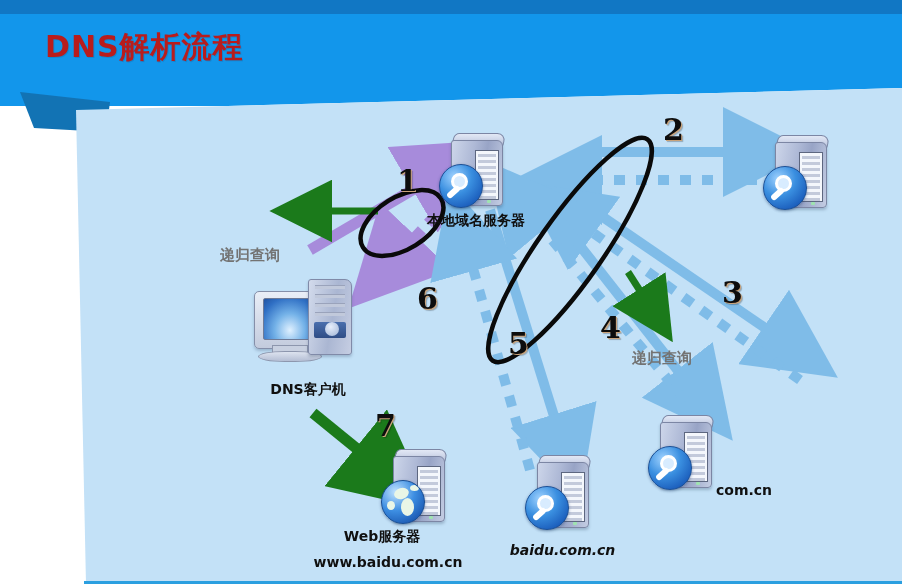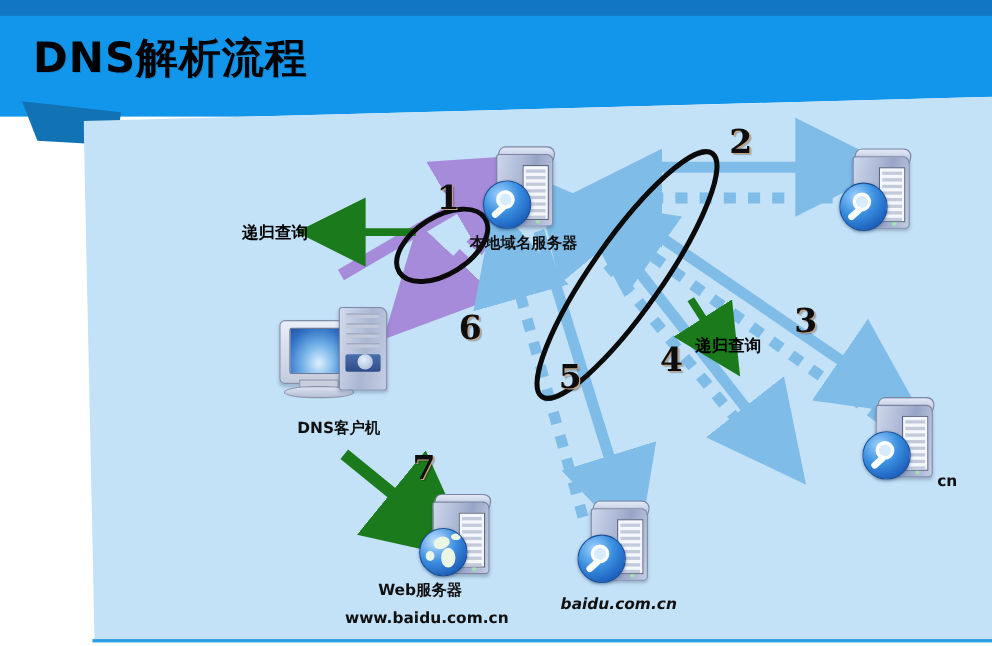--- a/index.html
+++ b/index.html
@@ -11,22 +11,22 @@
   
   .band-dark{position:absolute;left:0;top:0;width:902px;height:22px;
              background:#1177c4;
              clip-path:polygon(0 0,902px 0,902px 16px,0 22px);}
   .band-main{position:absolute;left:0;top:14px;width:902px;height:92px;
              background:#1296eb;
              clip-path:polygon(0 0, 902px 0, 902px 74px, 0 98px);}
   .band-fold{position:absolute;left:20px;top:92px;width:90px;height:40px;
              background:#1273b4;
              clip-path:polygon(0 0, 90px 10px, 86px 40px, 14px 36px);}
-  .title{position:absolute;left:30px;top:27px;
-         font-size:38px;font-weight:bold;color:#000000;letter-spacing:1px;
+  .title{position:absolute;left:45px;top:27px;
+         font-size:30px;font-weight:bold;color:#b91c1c;letter-spacing:1px;
          text-shadow:1px 1px 0 rgba(0,0,0,.10);
          font-family:"DejaVu Sans","Liberation Sans",sans-serif;white-space:nowrap;}
 
   
   .panel{position:absolute;left:0;top:88px;width:902px;height:496px;
          background:#c3e1f7;
          clip-path:polygon(76px 22px, 902px 0px, 902px 496px, 86px 496px);}
   .panel-underline{position:absolute;left:84px;top:581px;width:818px;height:3px;
          background:#2b9fe0;}
 
@@ -94,21 +94,21 @@
   
   #arrows{position:absolute;left:0;top:0;width:902px;height:587px;pointer-events:none;}
 
   
   .num{position:absolute;font-family:"DejaVu Serif","Liberation Serif",serif;
        font-weight:bold;font-size:30px;color:#0d0d0d;
        text-shadow:1px 1px 0 #caa37a, 2px 2px 1px rgba(0,0,0,.25);}
 
   
   .annot{position:absolute;font-family:"DejaVu Sans","Liberation Sans",sans-serif;
-         font-size:15px;font-weight:bold;color:#000000;white-space:nowrap;}
+         font-size:15px;font-weight:bold;color:#737373;white-space:nowrap;margin-top:44px;}
 </style>
 </head>
 <body>
 
 <div id="slide">
 
   <div class="band-dark"></div>
   <div class="band-main"></div>
   <div class="band-fold"></div>
   <div class="title">DNS解析流程</div>
@@ -211,40 +211,40 @@
           <i></i>
           <i></i>
           <i></i>
           <i></i>
         </div>
       <div class="led"></div>
       <div class="glass"></div>
     </div>
   </div>
 
-  <div class="node" style="left:786px;top:358px;">
+
+  <div class="node" style="left:650px;top:412px;">
     <div class="srv">
       <div class="top"></div>
         <div class="body"></div>
       <div class="panelface">
           <i></i>
           <i></i>
           <i></i>
           <i></i>
           <i></i>
           <i></i>
           <i></i>
           <i></i>
         </div>
       <div class="led"></div>
       <div class="glass"></div>
     </div>
-    <div class="cap cap-lat" style="left:66px;top:72px;width:50px;text-align:left;">cn</div>
-  </div>
-
+    <div class="cap cap-lat" style="left:66px;top:70px;width:90px;text-align:left;">com.cn</div>
+  </div>
 
   <div class="node" style="left:527px;top:452px;">
     <div class="srv">
       <div class="top"></div>
         <div class="body"></div>
       <div class="panelface">
           <i></i>
           <i></i>
           <i></i>
           <i></i>

